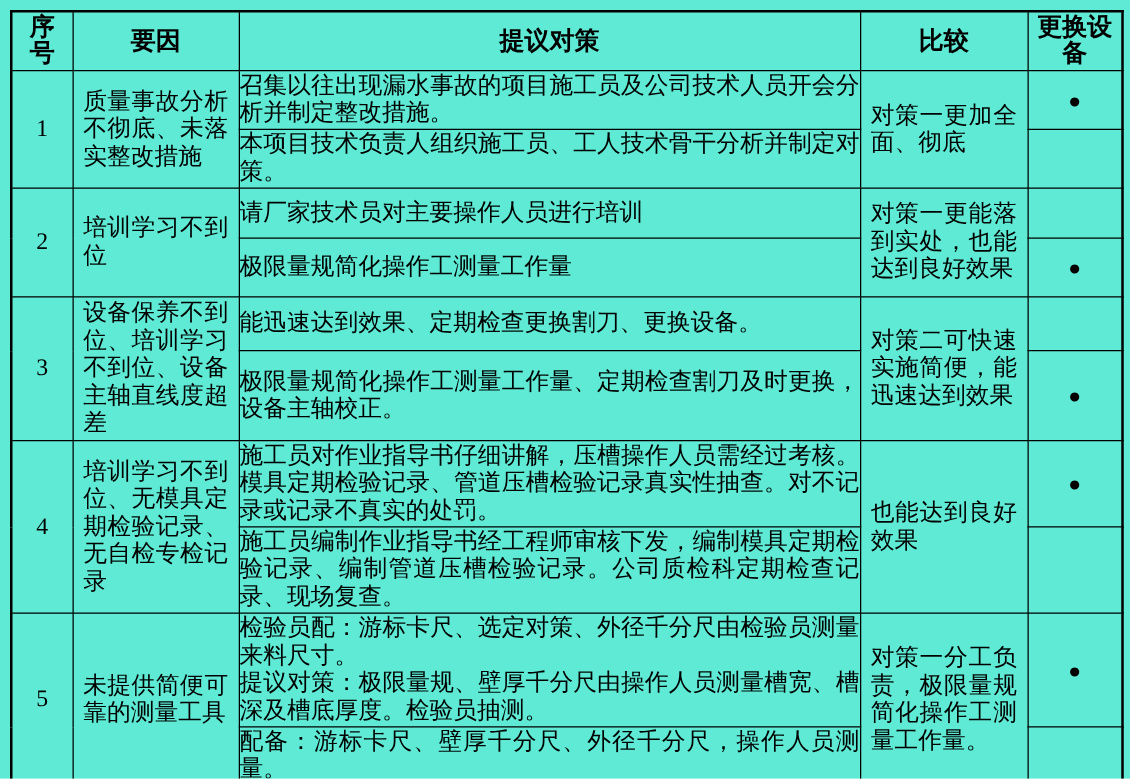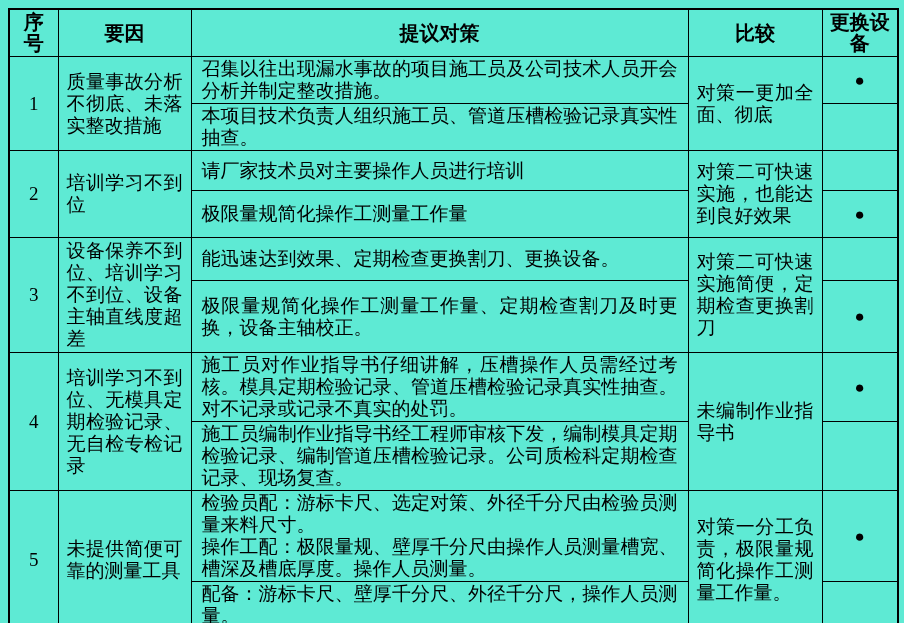--- a/index.html
+++ b/index.html
@@ -48,21 +48,21 @@
   td.c-cause, td.c-comp {
     font-size: 19px;
     line-height: 22px;
     text-align: justify;
     padding: 2px 8px;
   }
   td.c-prop {
     font-size: 19px;
     line-height: 22px;
     text-align: justify;
-    padding: 1px 10px;
+    padding: 1px 0;
   }
   td.c-prop .para { margin: 0; }
   td.c-sel {
     text-align: center;
     font-size: 17px;
     line-height: 1;
   }
 </style>
 </head>
 <body>
@@ -91,79 +91,79 @@
         <td class="c-no" rowspan="2">1</td>
         <td class="c-cause" rowspan="2">质量事故分析不彻底、未落实整改措施</td>
         <td class="c-prop">
           <div class="para">召集以往出现漏水事故的项目施工员及公司技术人员开会分析并制定整改措施。</div>
         </td>
         <td class="c-comp" rowspan="2">对策一更加全面、彻底</td>
         <td class="c-sel">●</td>
       </tr>
       <tr style="height:47px">
         <td class="c-prop">
-          <div class="para">本项目技术负责人组织施工员、管道压槽检验记录真实性抽查。</div>
+          <div class="para">本项目技术负责人组织施工员、工人技术骨干分析并制定对策。</div>
         </td>
         <td class="c-sel"></td>
       </tr>
 
       <tr style="height:40px">
         <td class="c-no" rowspan="2">2</td>
         <td class="c-cause" rowspan="2">培训学习不到位</td>
         <td class="c-prop">
           <div class="para">请厂家技术员对主要操作人员进行培训</div>
         </td>
-        <td class="c-comp" rowspan="2">对策二可快速实施，也能达到良好效果</td>
+        <td class="c-comp" rowspan="2">对策一更能落到实处，也能达到良好效果</td>
         <td class="c-sel"></td>
       </tr>
       <tr style="height:47px">
         <td class="c-prop">
           <div class="para">极限量规简化操作工测量工作量</div>
         </td>
         <td class="c-sel">●</td>
       </tr>
 
       <tr style="height:43px">
         <td class="c-no" rowspan="2">3</td>
         <td class="c-cause" rowspan="2">设备保养不到位、培训学习不到位、设备主轴直线度超差</td>
         <td class="c-prop">
           <div class="para">能迅速达到效果、定期检查更换割刀、更换设备。</div>
         </td>
-        <td class="c-comp" rowspan="2">对策二可快速实施简便，定期检查更换割刀</td>
+        <td class="c-comp" rowspan="2">对策二可快速实施简便，能迅速达到效果</td>
         <td class="c-sel"></td>
       </tr>
       <tr style="height:71px">
         <td class="c-prop">
           <div class="para">极限量规简化操作工测量工作量、定期检查割刀及时更换，设备主轴校正。</div>
         </td>
         <td class="c-sel">●</td>
       </tr>
 
       <tr style="height:69px">
         <td class="c-no" rowspan="2">4</td>
         <td class="c-cause" rowspan="2">培训学习不到位、无模具定期检验记录、无自检专检记录</td>
         <td class="c-prop">
           <div class="para">施工员对作业指导书仔细讲解，压槽操作人员需经过考核。模具定期检验记录、管道压槽检验记录真实性抽查。对不记录或记录不真实的处罚。</div>
         </td>
-        <td class="c-comp" rowspan="2">未编制作业指导书</td>
+        <td class="c-comp" rowspan="2">也能达到良好效果</td>
         <td class="c-sel">●</td>
       </tr>
       <tr style="height:68px">
         <td class="c-prop">
           <div class="para">施工员编制作业指导书经工程师审核下发，编制模具定期检验记录、编制管道压槽检验记录。公司质检科定期检查记录、现场复查。</div>
         </td>
         <td class="c-sel"></td>
       </tr>
 
       <tr style="height:88px">
         <td class="c-no" rowspan="2">5</td>
         <td class="c-cause" rowspan="2">未提供简便可靠的测量工具</td>
         <td class="c-prop">
           <div class="para">检验员配：游标卡尺、选定对策、外径千分尺由检验员测量来料尺寸。</div>
-          <div class="para">操作工配：极限量规、壁厚千分尺由操作人员测量槽宽、槽深及槽底厚度。操作人员测量。</div>
+          <div class="para">提议对策：极限量规、壁厚千分尺由操作人员测量槽宽、槽深及槽底厚度。检验员抽测。</div>
         </td>
         <td class="c-comp" rowspan="2">对策一分工负责，极限量规简化操作工测量工作量。</td>
         <td class="c-sel">●</td>
       </tr>
       <tr style="height:47px">
         <td class="c-prop">
           <div class="para">配备：游标卡尺、壁厚千分尺、外径千分尺，操作人员测量。</div>
         </td>
         <td class="c-sel"></td>
       </tr>

